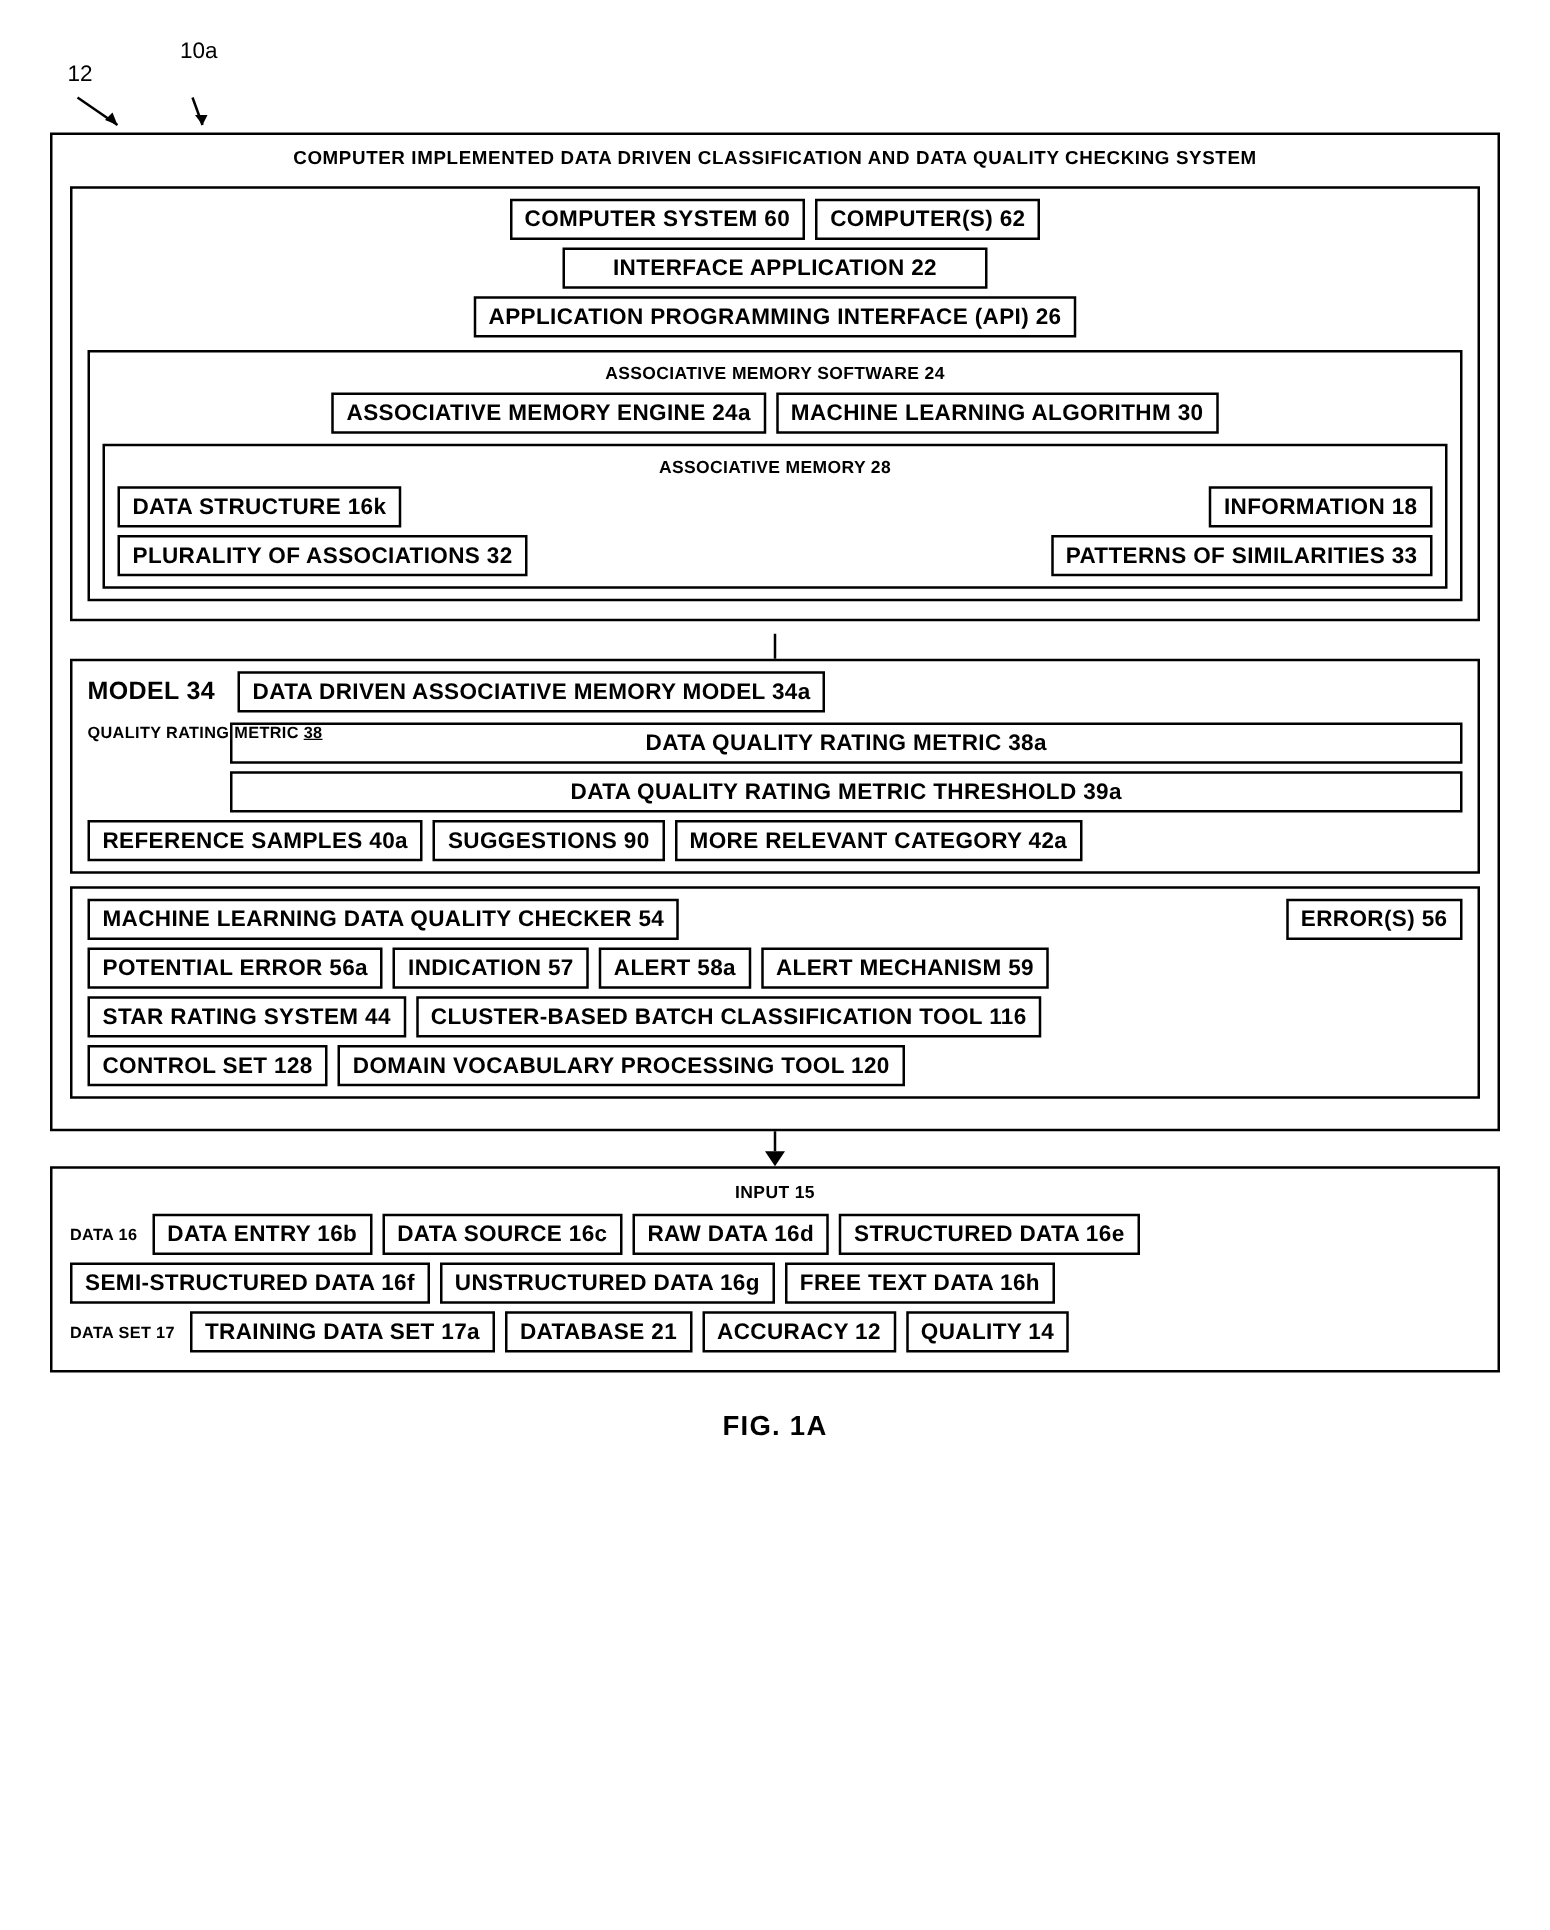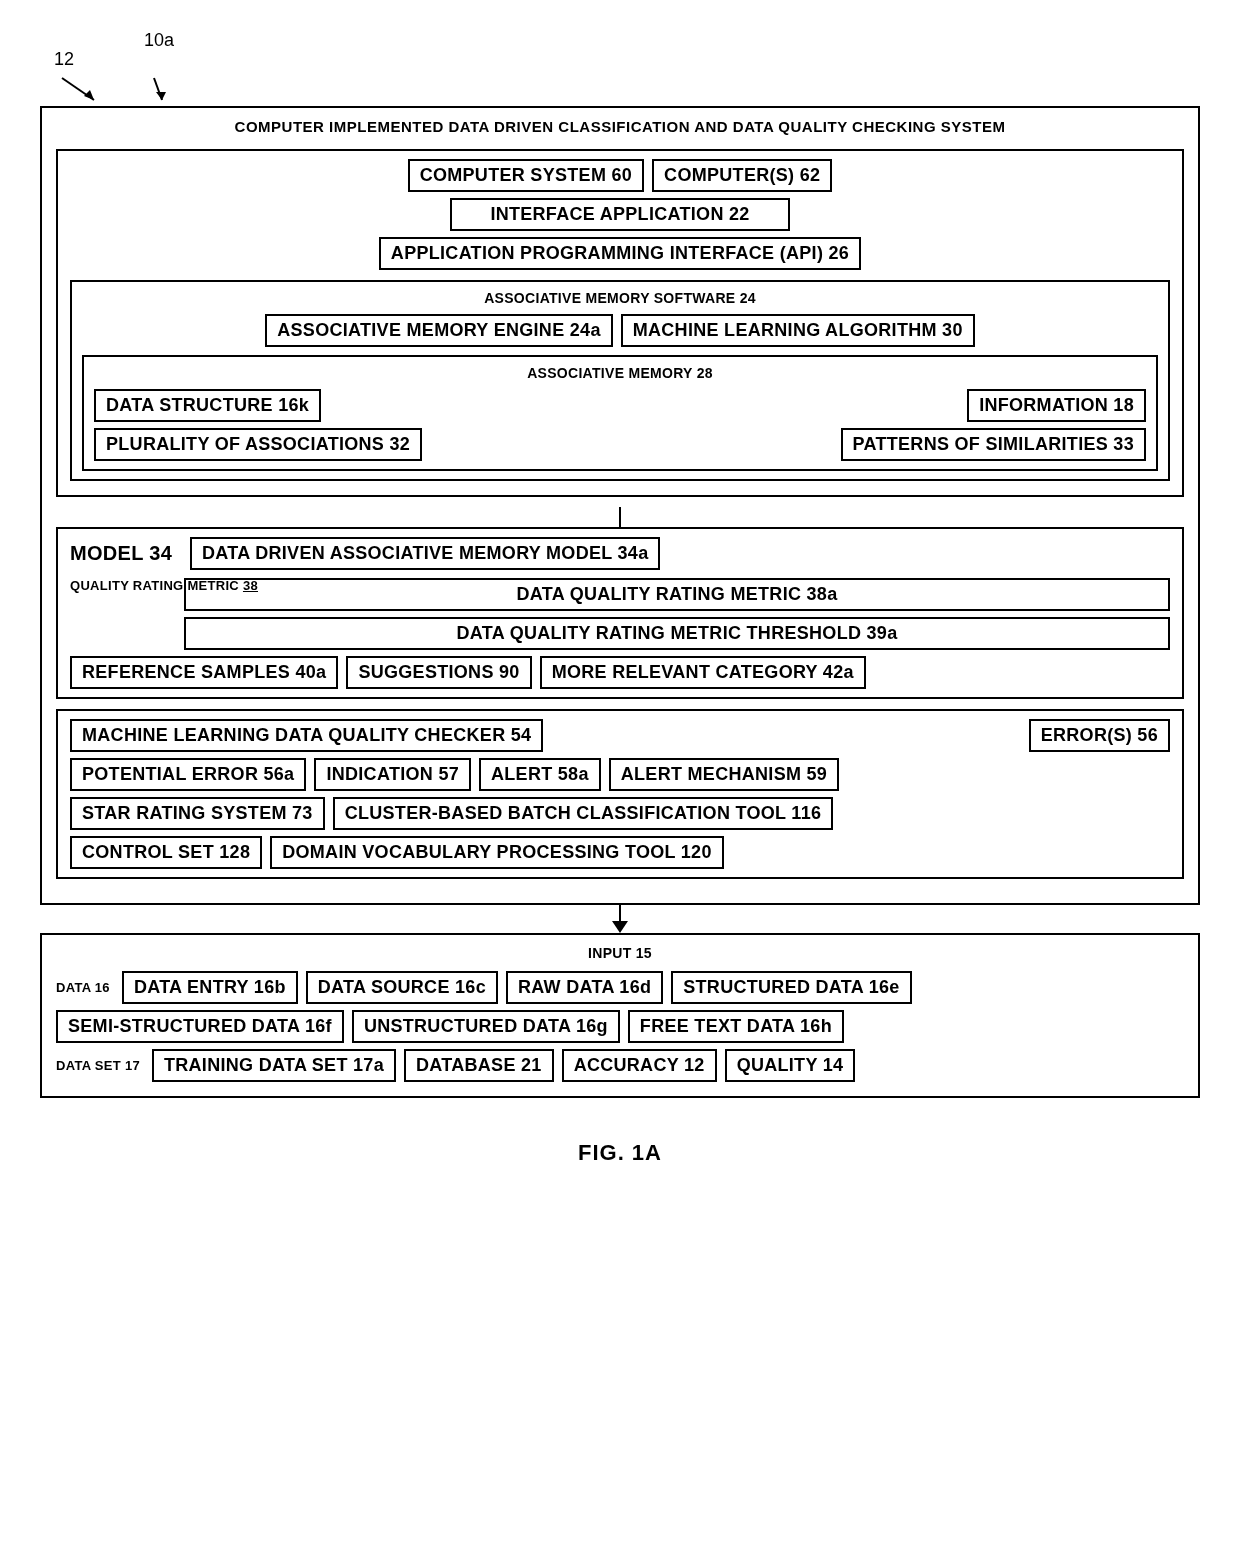--- a/index.html
+++ b/index.html
@@ -60,21 +60,21 @@
       font-weight: bold;
       text-align: center;
       margin-bottom: 8px;
       letter-spacing: 0.3px;
     }
 
     .fig-caption {
       text-align: center;
       font-size: 22px;
       font-weight: bold;
-      margin-top: 42px;
+      margin-top: 30px;
       letter-spacing: 1px;
     }
 
     
     .flex-row {
       display: flex;
       align-items: center;
       gap: 8px;
     }
     .flex-center {
@@ -211,21 +211,21 @@
       </div>
 
       <div class="flex-row" style="margin-bottom:6px;">
         <span class="cell">POTENTIAL ERROR 56a</span>
         <span class="cell">INDICATION 57</span>
         <span class="cell">ALERT 58a</span>
         <span class="cell">ALERT MECHANISM 59</span>
       </div>
 
       <div class="flex-row" style="margin-bottom:6px;">
-        <span class="cell">STAR RATING SYSTEM 73</span>
+        <span class="cell">STAR RATING SYSTEM 44</span>
         <span class="cell">CLUSTER-BASED BATCH CLASSIFICATION TOOL 116</span>
       </div>
 
       <div class="flex-row">
         <span class="cell">CONTROL SET 128</span>
         <span class="cell">DOMAIN VOCABULARY PROCESSING TOOL 120</span>
       </div>
     </div>
   </div>
 

